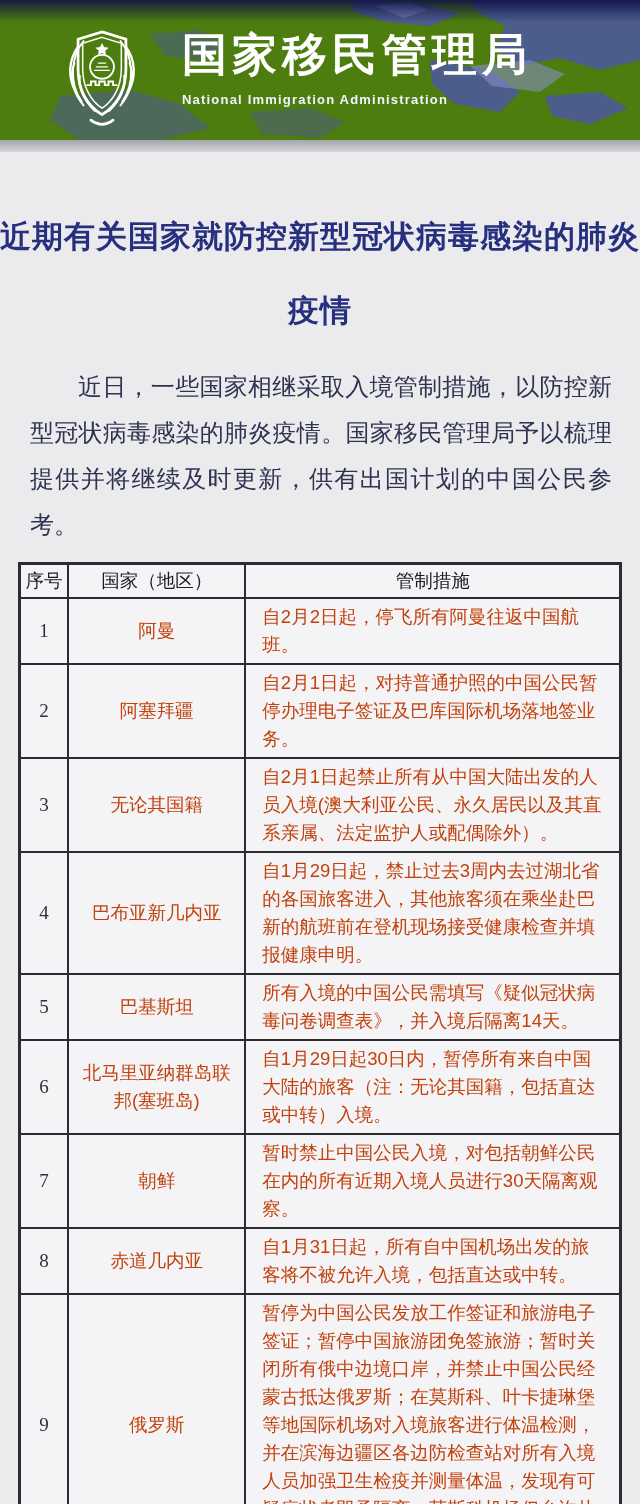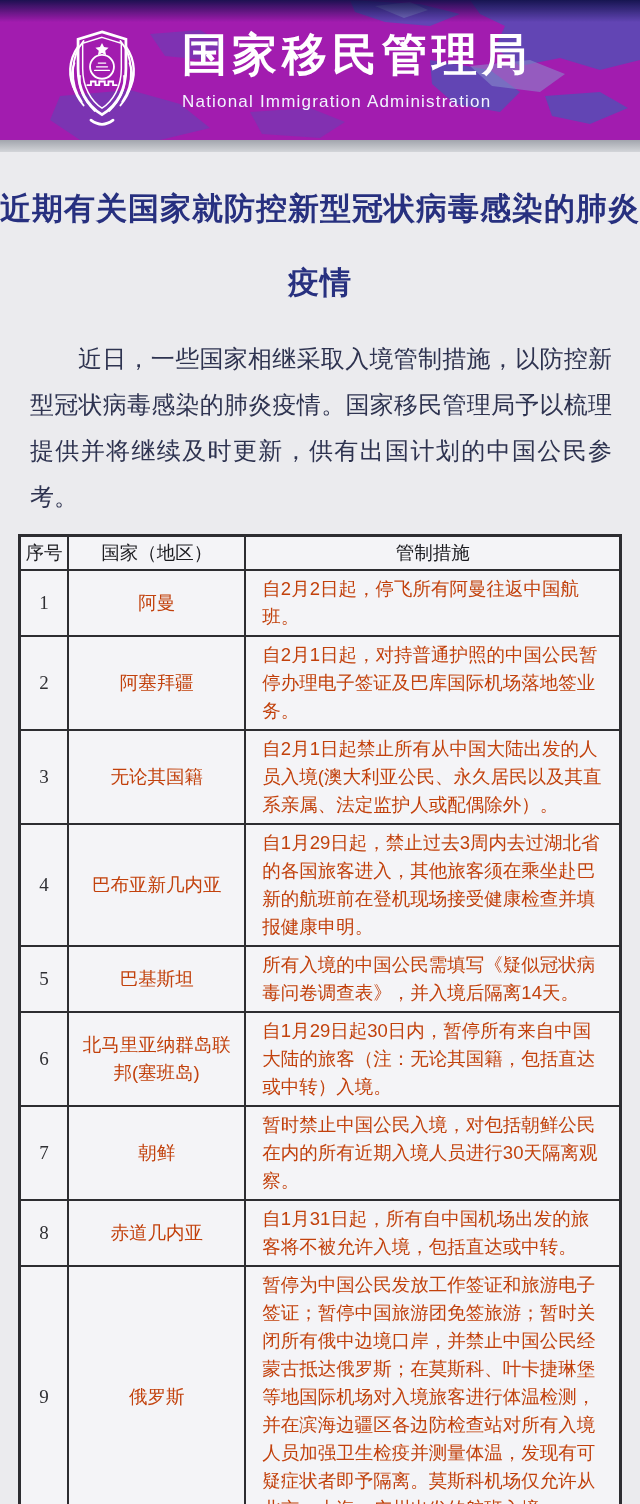--- a/index.html
+++ b/index.html
@@ -4,42 +4,42 @@
 <style>
   html,body{margin:0;padding:0;}
   body{
     width:640px;height:1504px;overflow:hidden;
     background:#ebebee;
     font-family:"Liberation Sans","DejaVu Sans",sans-serif;
     position:relative;
   }
   
   .banner{
-    position:relative;height:140px;background:#a21caf;overflow:hidden;
+    position:relative;height:140px;background:#4d7c0f;overflow:hidden;
   }
   .banner .topshade{
     position:absolute;left:0;top:0;right:0;height:22px;
     background:linear-gradient(180deg,rgba(14,16,70,.9),rgba(14,16,70,0));
     pointer-events:none;
   }
   .banner .mapsvg{position:absolute;inset:0;width:100%;height:100%;}
   .emblem{position:absolute;left:56px;top:18px;width:92px;height:116px;}
   .banner-text{position:absolute;left:182px;top:30px;}
   .org-cn{
     color:#ffffff;font-size:45px;font-weight:bold;letter-spacing:5px;
     line-height:1.1;white-space:nowrap;
   }
   .org-en{
-    color:#f2f4ff;font-size:17px;font-weight:normal;letter-spacing:1.2px;
+    color:#f2f4ff;font-size:13px;font-weight:bold;letter-spacing:1.2px;
     margin-top:12px;white-space:nowrap;
   }
   .divider-strip{height:12px;background:linear-gradient(180deg,#a2a5ad,#d3d5d9);}
   
   .doc-title{
-    padding-top:20px;text-align:center;color:#27307f;
+    padding-top:48px;text-align:center;color:#27307f;
     font-size:31px;font-weight:900;line-height:74px;letter-spacing:1px;
   }
   .intro{
     margin:16px 28px 0 30px;
     font-family:"Liberation Serif","DejaVu Serif",serif;
     font-size:24px;line-height:46px;color:#2e3350;
     text-indent:2em;text-align:justify;
   }
   
   table.measures{

